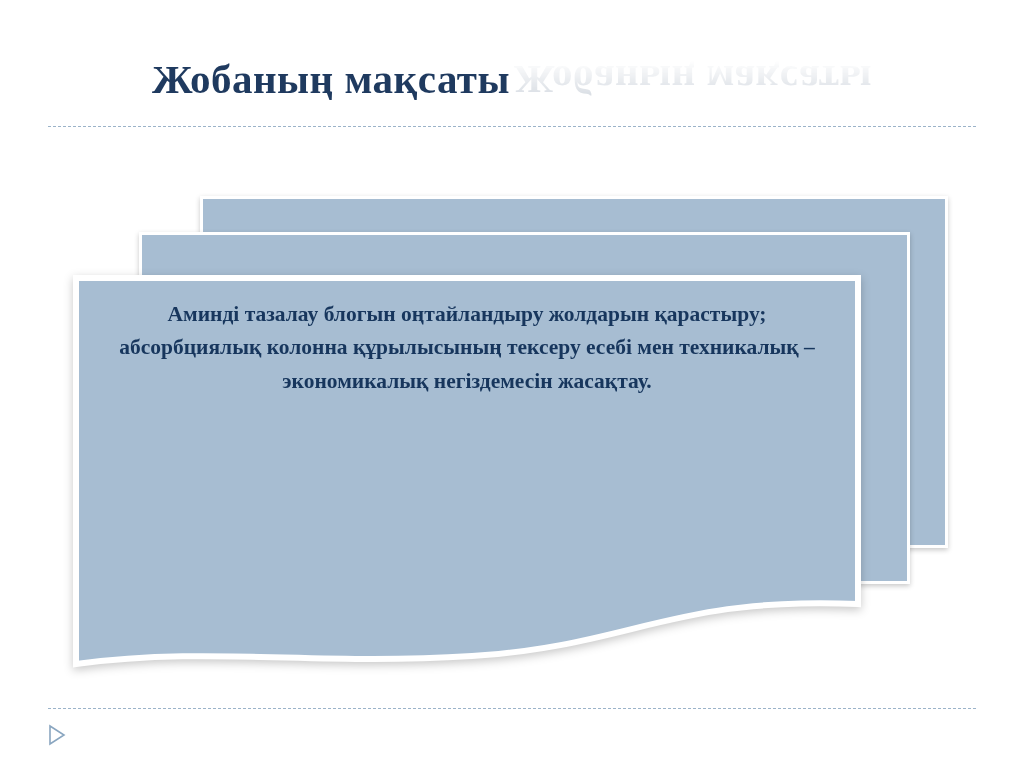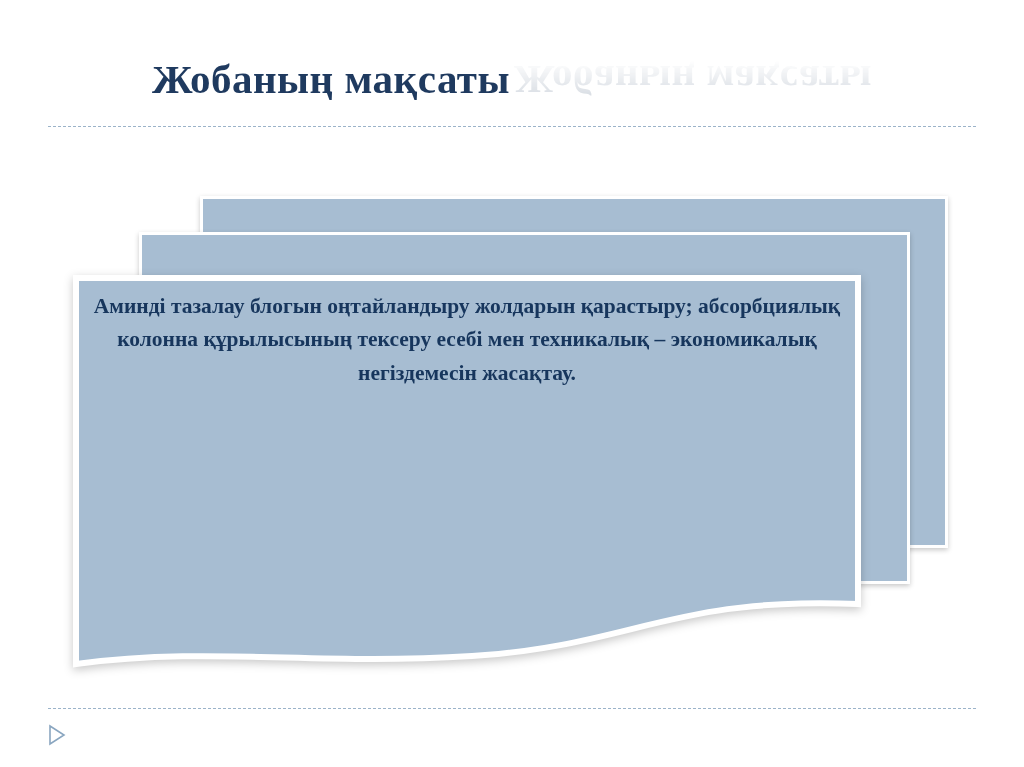--- a/index.html
+++ b/index.html
@@ -116,21 +116,21 @@
     top: 290px;
     width: 750px;
     text-align: center;
     font-family: "Liberation Serif", serif;
     font-weight: bold;
     font-size: 21.5px;
     line-height: 1.55;
     color: #17365d;
   }
   .body-text p {
-    margin: 0;
+    margin: 8px;
   }
 
   
   .nav-marker {
     position: absolute;
     left: 44px;
     top: 722px;
     width: 26px;
     height: 26px;
   }

